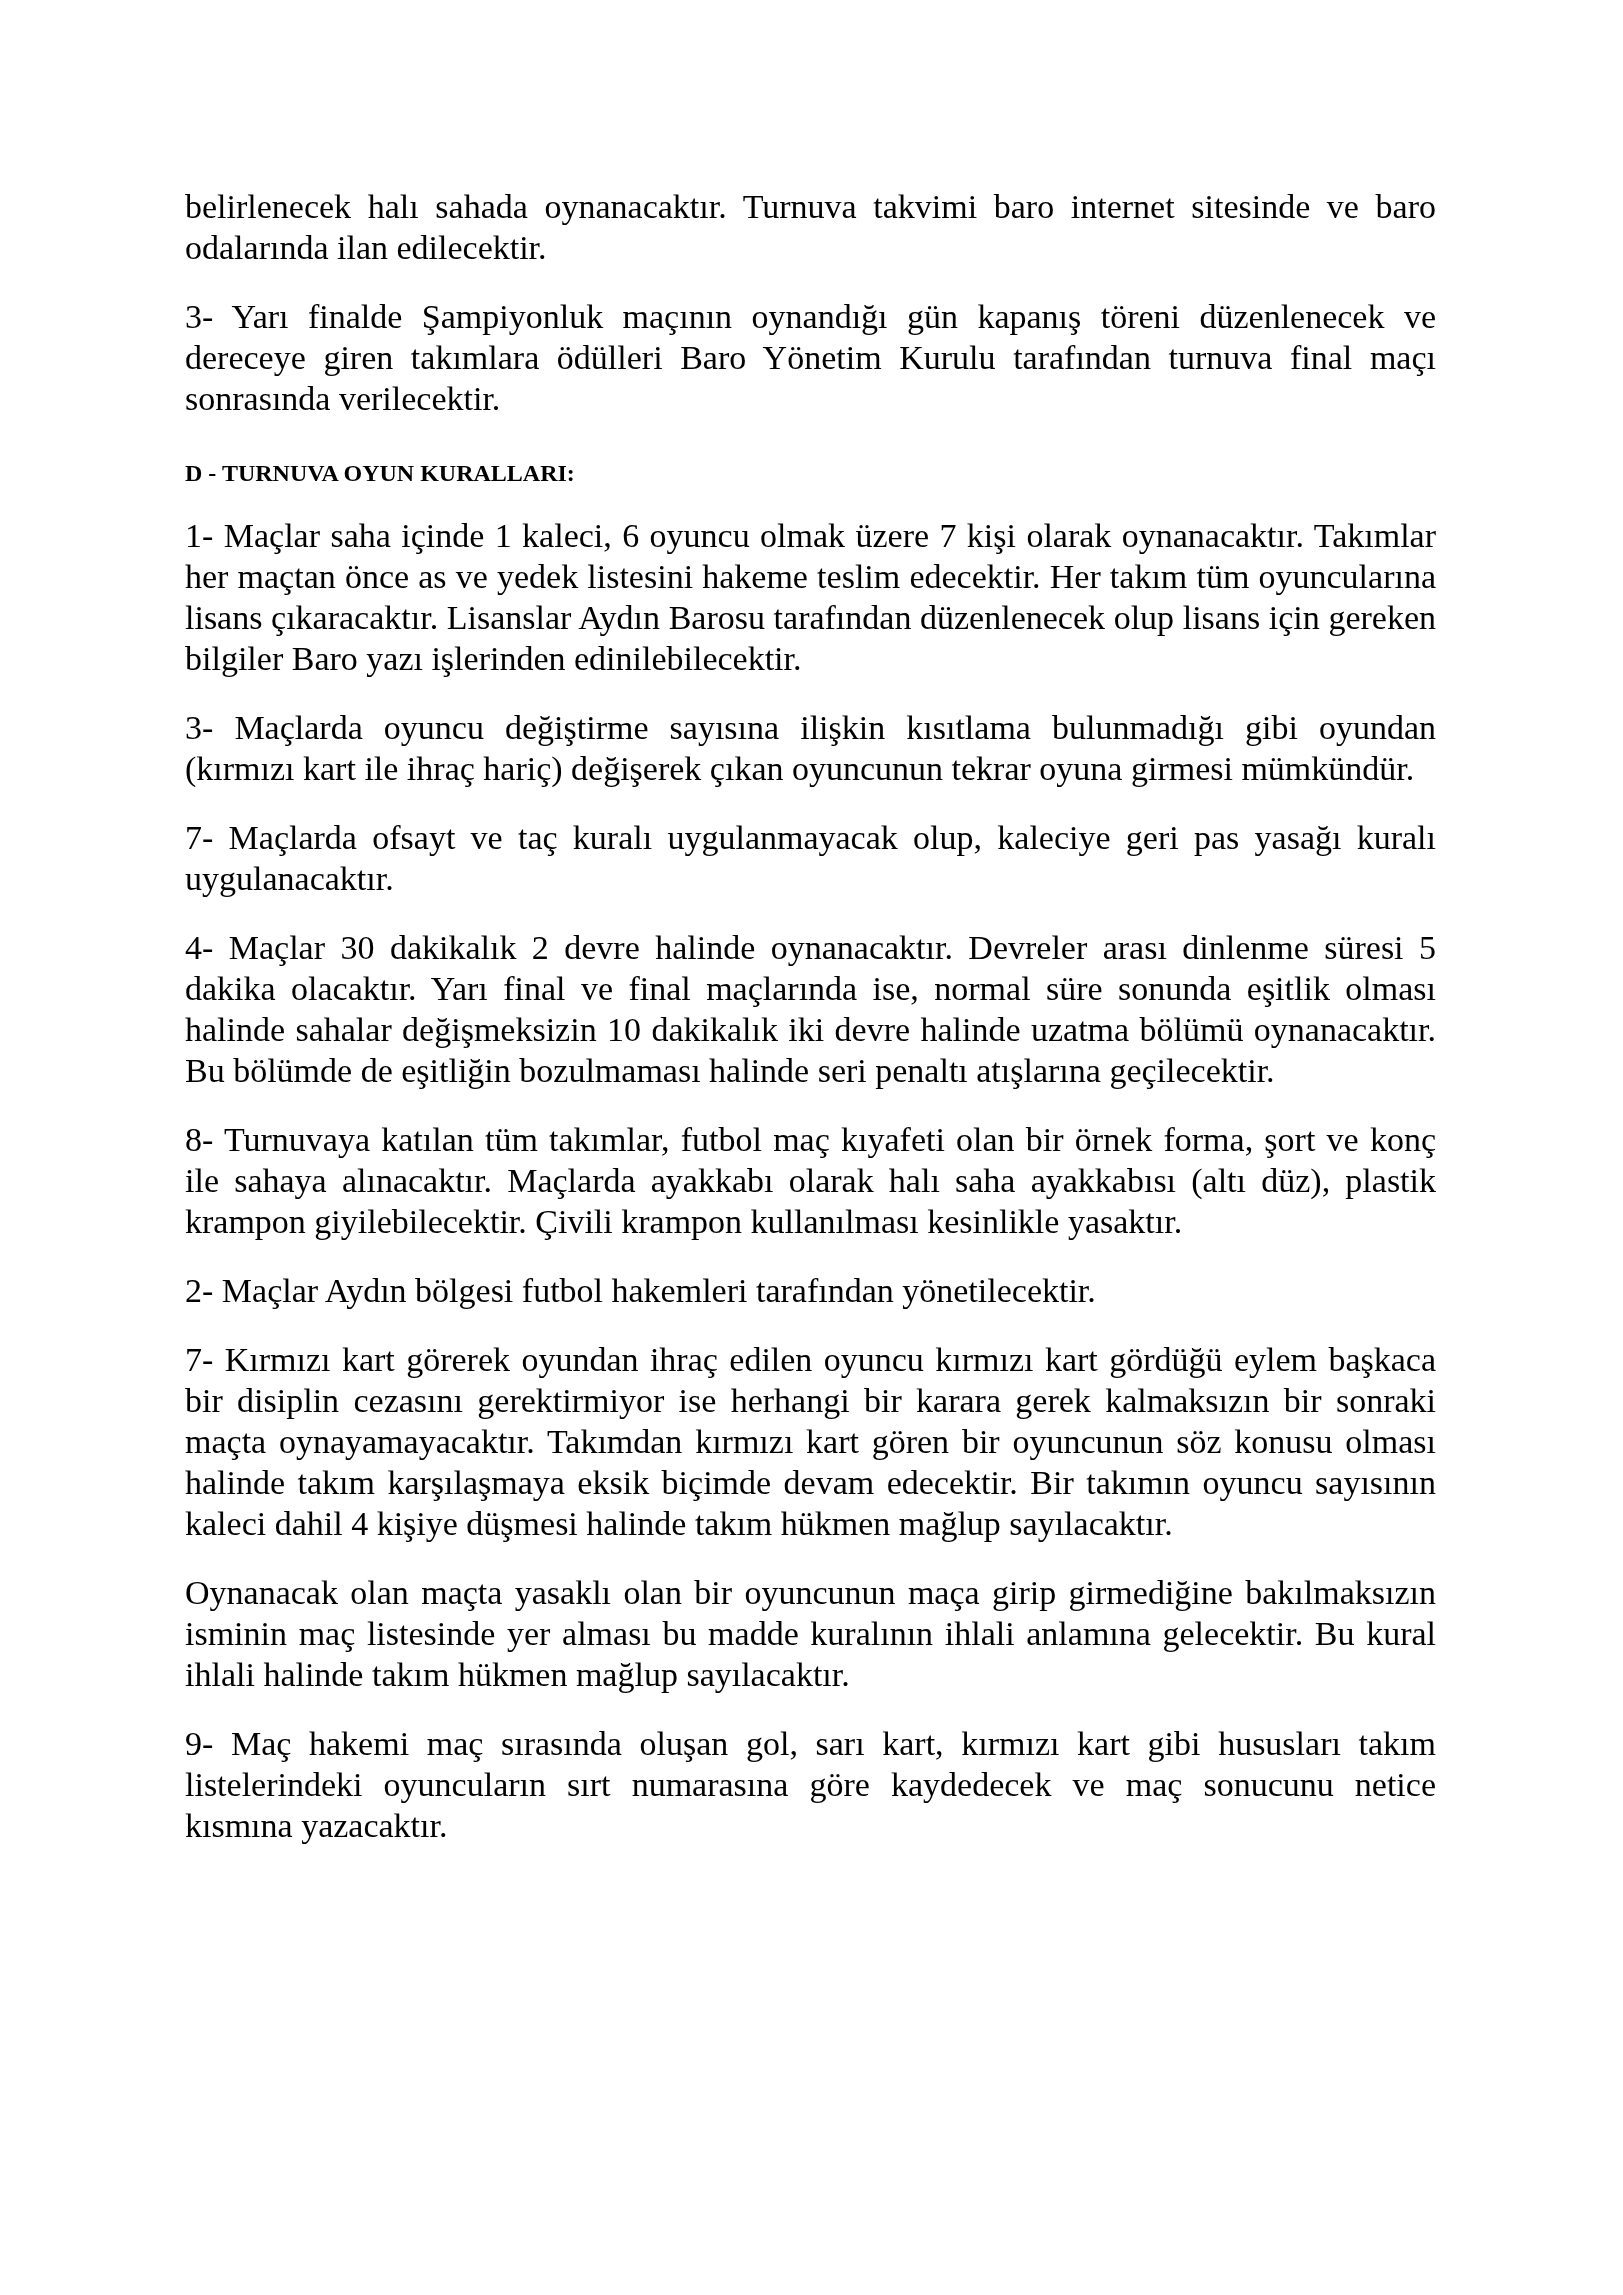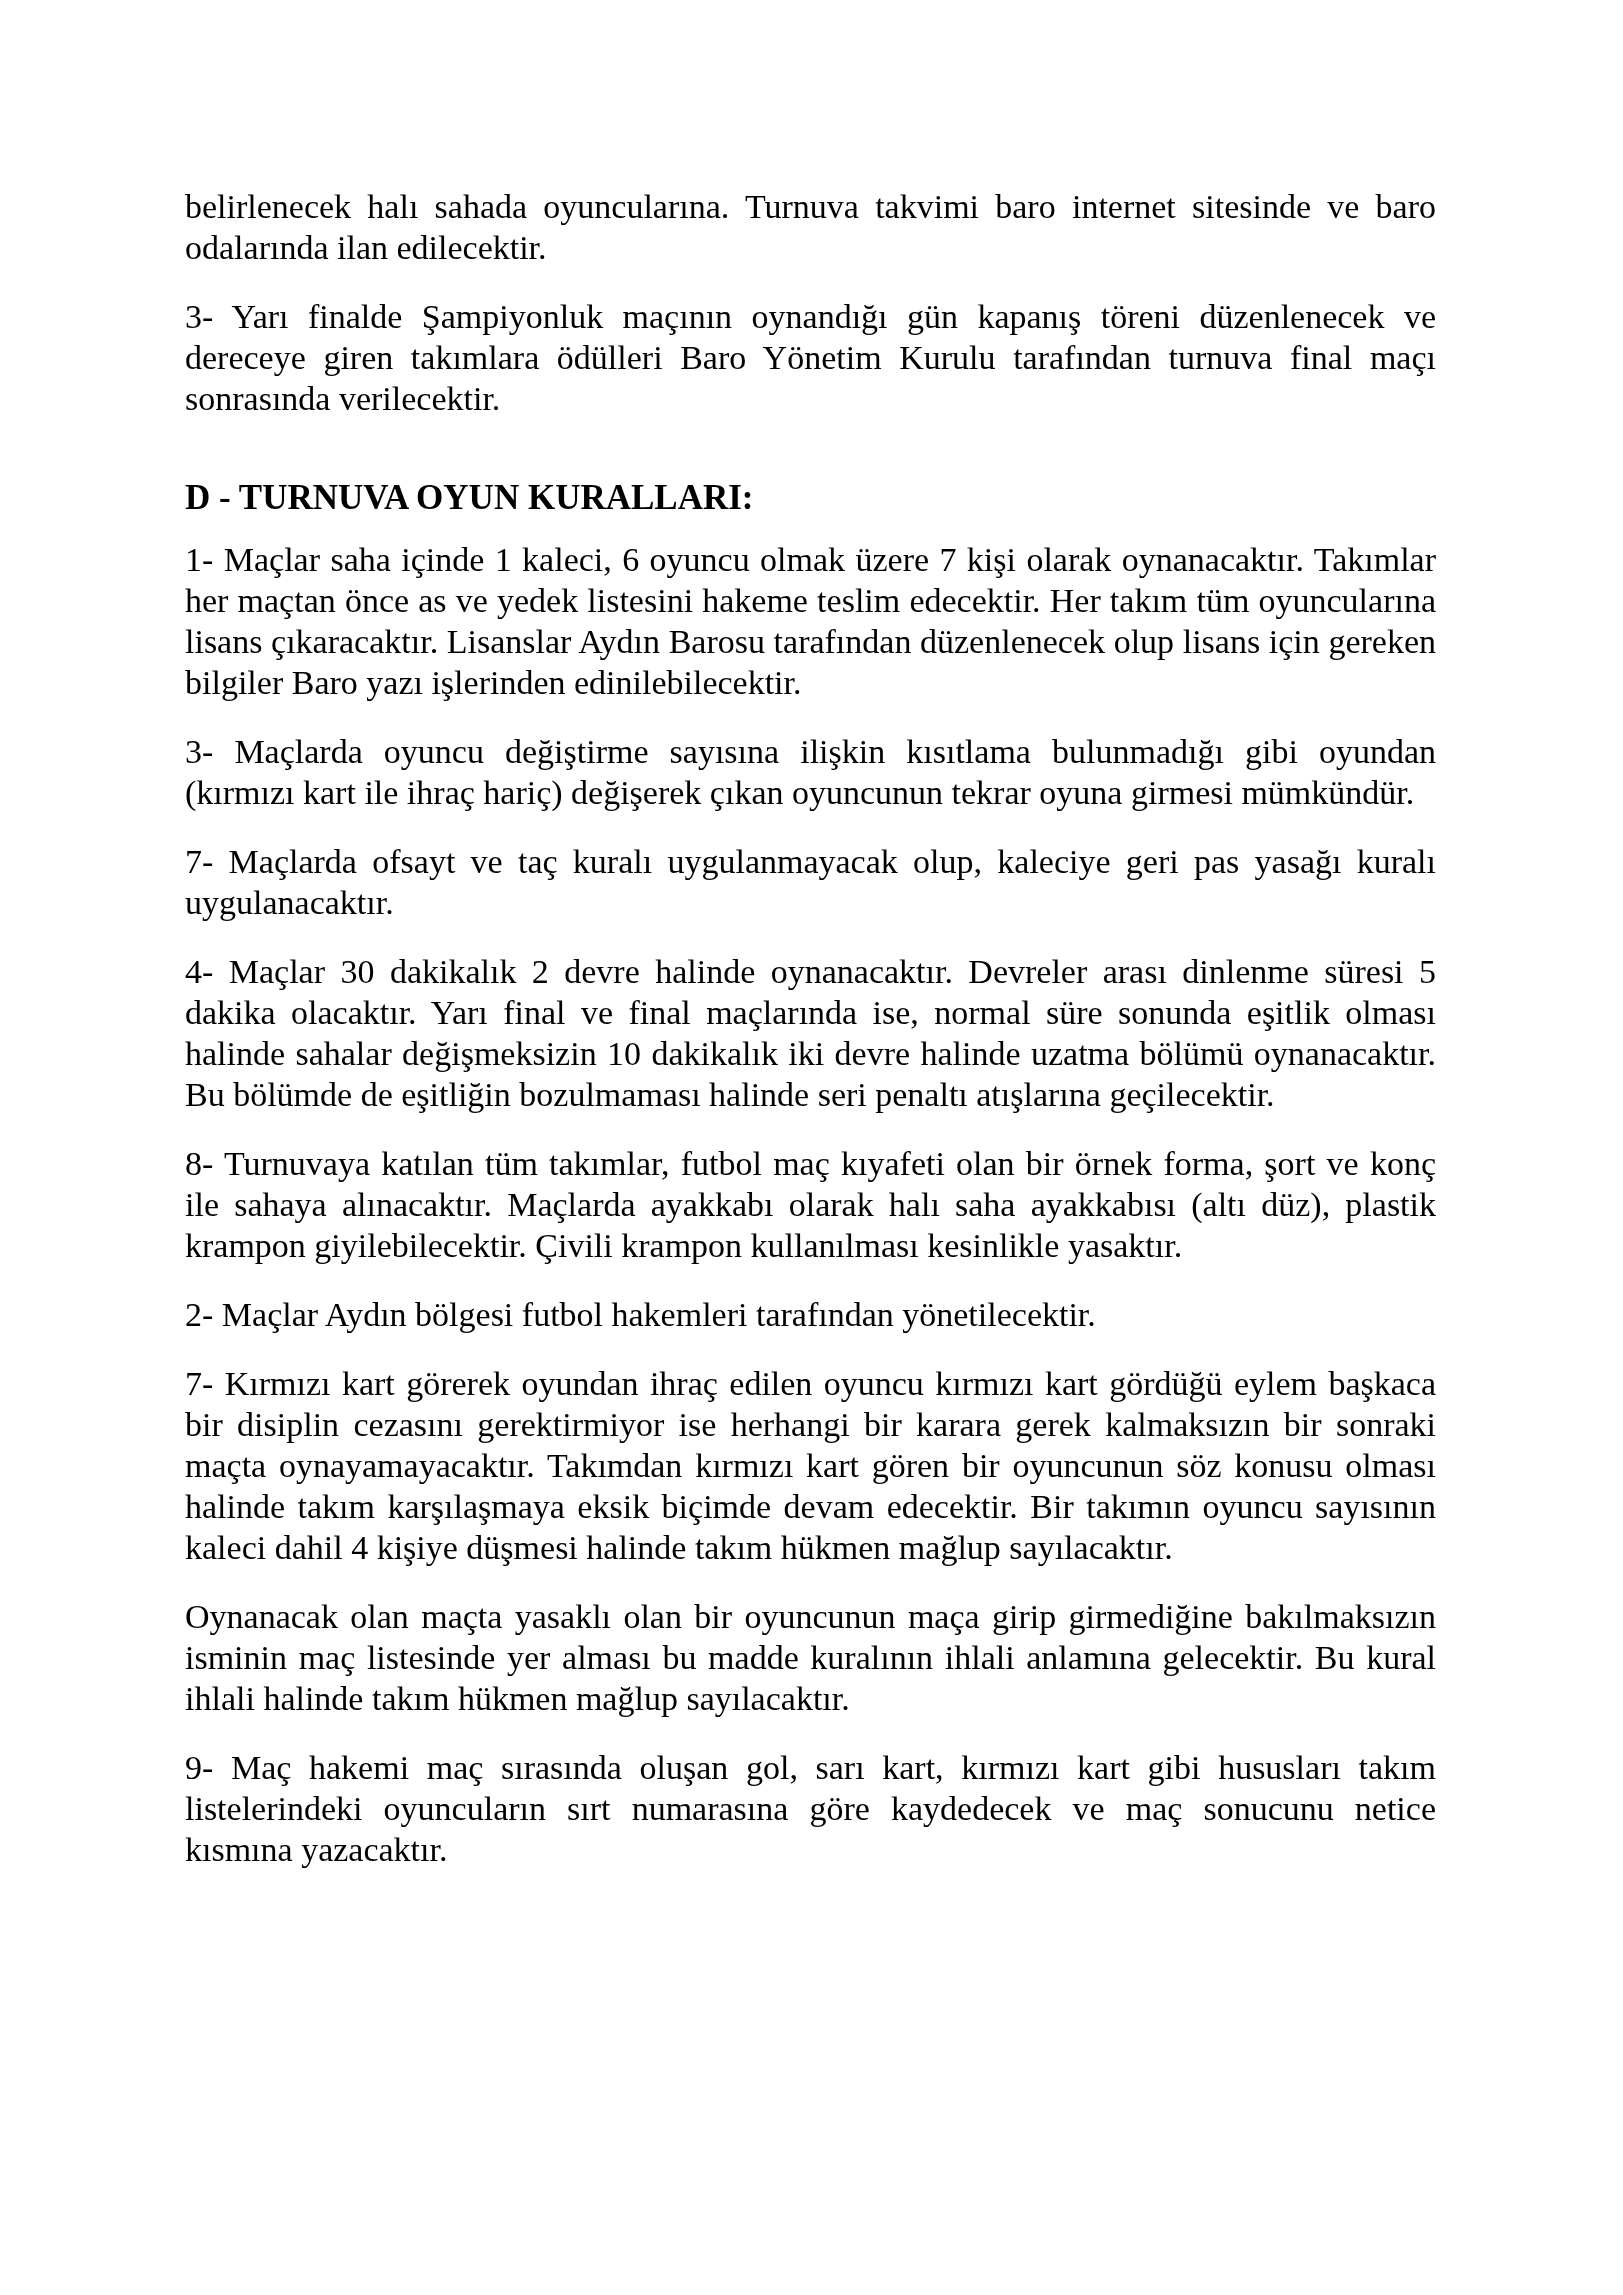--- a/index.html
+++ b/index.html
@@ -23,34 +23,34 @@
     font-family: "Liberation Serif", "DejaVu Serif", serif;
     font-size: 34px;
     line-height: 41px;
     text-align: justify;
   }
   .content p {
     margin: 0 0 28px 0;
   }
   .section-heading {
     font-family: "Liberation Serif", "DejaVu Serif", serif;
-    font-size: 35px;
+    font-size: 24px;
     line-height: 41px;
     font-weight: bold;
     text-align: left;
-    margin: 58px 0 21px 0;
+    margin: 34px 0 21px 0;
   }
 </style>
 </head>
 <body>
 
 <div class="page">
   <div class="content">
 
-    <p>belirlenecek halı sahada oyuncularına. Turnuva takvimi baro internet sitesinde ve baro odalarında ilan edilecektir.</p>
+    <p>belirlenecek halı sahada oynanacaktır. Turnuva takvimi baro internet sitesinde ve baro odalarında ilan edilecektir.</p>
     <p>3- Yarı finalde Şampiyonluk maçının oynandığı gün kapanış töreni düzenlenecek ve dereceye giren takımlara ödülleri Baro Yönetim Kurulu tarafından turnuva final maçı sonrasında verilecektir.</p>
 
     <h2 class="section-heading">D - TURNUVA OYUN KURALLARI:</h2>
 
     <p>1- Maçlar saha içinde 1 kaleci, 6 oyuncu olmak üzere 7 kişi olarak oynanacaktır. Takımlar her maçtan önce as ve yedek listesini hakeme teslim edecektir. Her takım tüm oyuncularına lisans çıkaracaktır. Lisanslar Aydın Barosu tarafından düzenlenecek olup lisans için gereken bilgiler Baro yazı işlerinden edinilebilecektir.</p>
     <p>3- Maçlarda oyuncu değiştirme sayısına ilişkin kısıtlama bulunmadığı gibi oyundan (kırmızı kart ile ihraç hariç) değişerek çıkan oyuncunun tekrar oyuna girmesi mümkündür.</p>
     <p>7- Maçlarda ofsayt ve taç kuralı uygulanmayacak olup, kaleciye geri pas yasağı kuralı uygulanacaktır.</p>
     <p>4- Maçlar 30 dakikalık 2 devre halinde oynanacaktır. Devreler arası dinlenme süresi 5 dakika olacaktır. Yarı final ve final maçlarında ise, normal süre sonunda eşitlik olması halinde sahalar değişmeksizin 10 dakikalık iki devre halinde uzatma bölümü oynanacaktır. Bu bölümde de eşitliğin bozulmaması halinde seri penaltı atışlarına geçilecektir.</p>
     <p>8- Turnuvaya katılan tüm takımlar, futbol maç kıyafeti olan bir örnek forma, şort ve konç ile sahaya alınacaktır. Maçlarda ayakkabı olarak halı saha ayakkabısı (altı düz), plastik krampon giyilebilecektir. Çivili krampon kullanılması kesinlikle yasaktır.</p>
     <p>2- Maçlar Aydın bölgesi futbol hakemleri tarafından yönetilecektir.</p>

